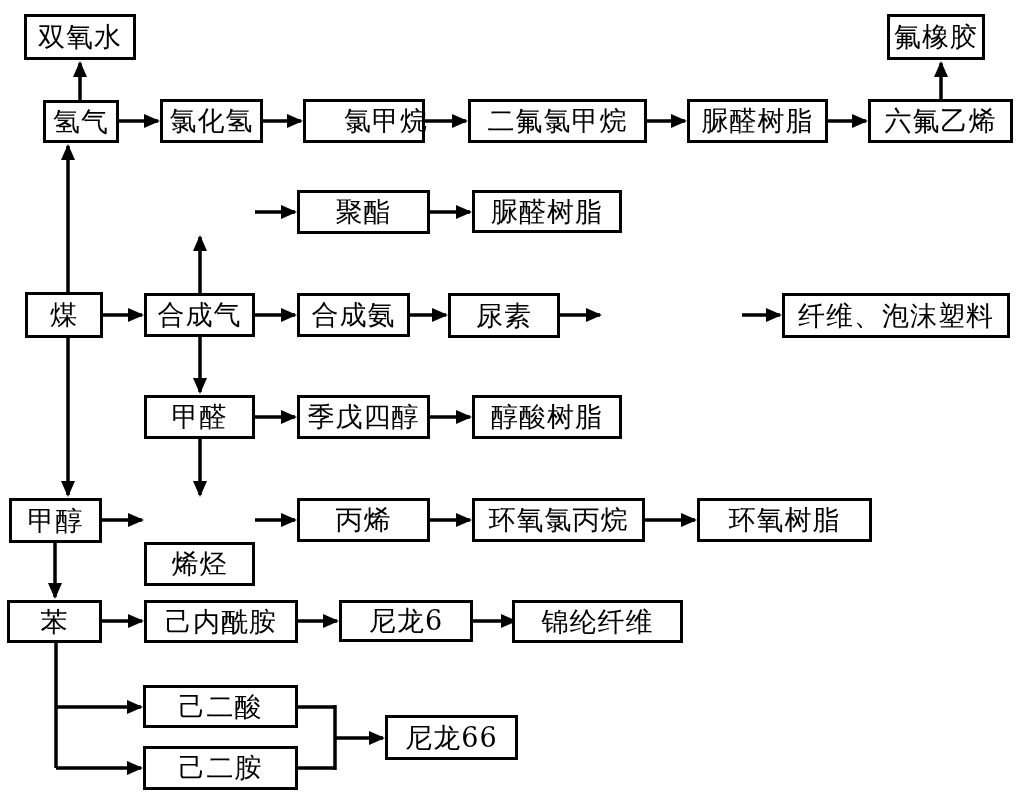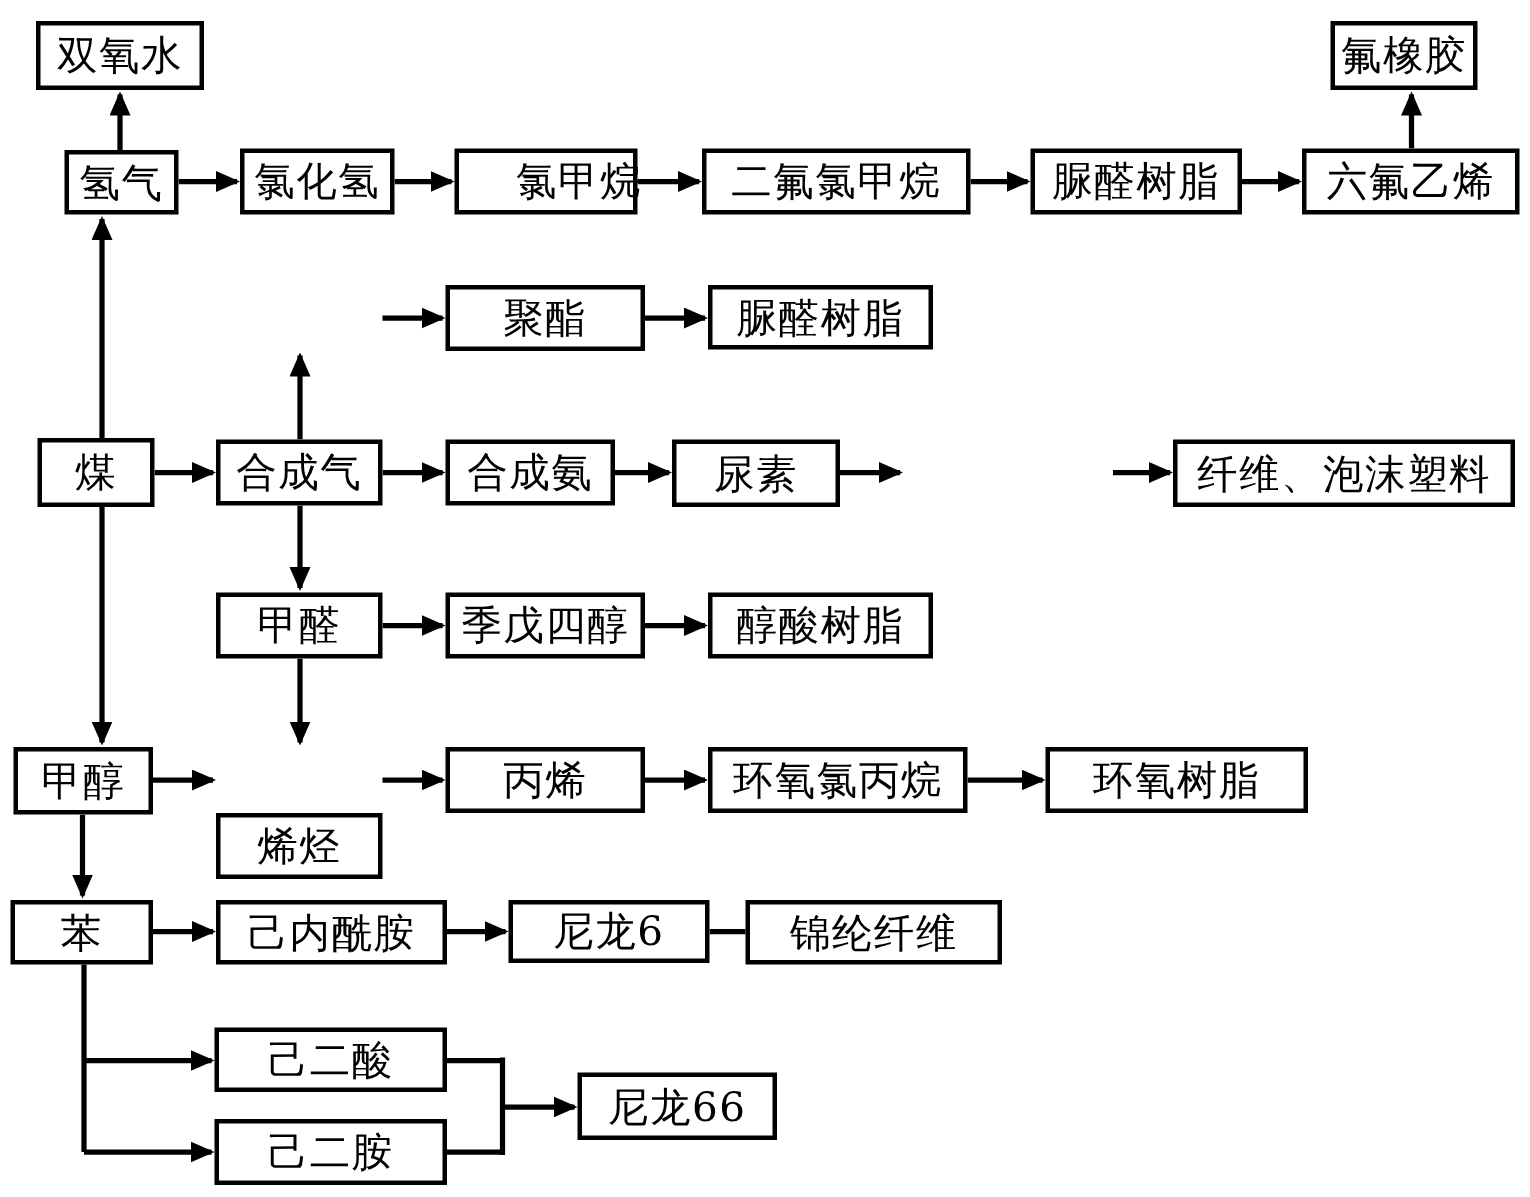--- a/index.html
+++ b/index.html
@@ -107,19 +107,19 @@
 
   <div class="node" style="left:9px;top:498px;width:93px;height:45px;">甲醇</div>
   <div class="node" style="left:144px;top:498px;width:111px;height:44px;margin-top:44px;">烯烃</div>
   <div class="node" style="left:297px;top:498px;width:133px;height:44px;">丙烯</div>
   <div class="node" style="left:472px;top:498px;width:173px;height:44px;">环氧氯丙烷</div>
   <div class="node" style="left:697px;top:498px;width:175px;height:44px;">环氧树脂</div>
 
   <div class="node" style="left:7px;top:600px;width:95px;height:43px;">苯</div>
   <div class="node" style="left:144px;top:600px;width:154px;height:43px;">己内酰胺</div>
   <div class="node" style="left:339px;top:600px;width:134px;height:42px;">尼龙6</div>
-  <div class="node" style="left:497px;top:600px;width:171px;height:43px;">锦纶纤维</div>
+  <div class="node" style="left:512px;top:600px;width:171px;height:43px;">锦纶纤维</div>
 
   <div class="node" style="left:143px;top:685px;width:155px;height:43px;">己二酸</div>
   <div class="node" style="left:143px;top:746px;width:155px;height:44px;">己二胺</div>
   <div class="node" style="left:385px;top:715px;width:133px;height:45px;">尼龙66</div>
 
 </div>
 
 </body></html>

